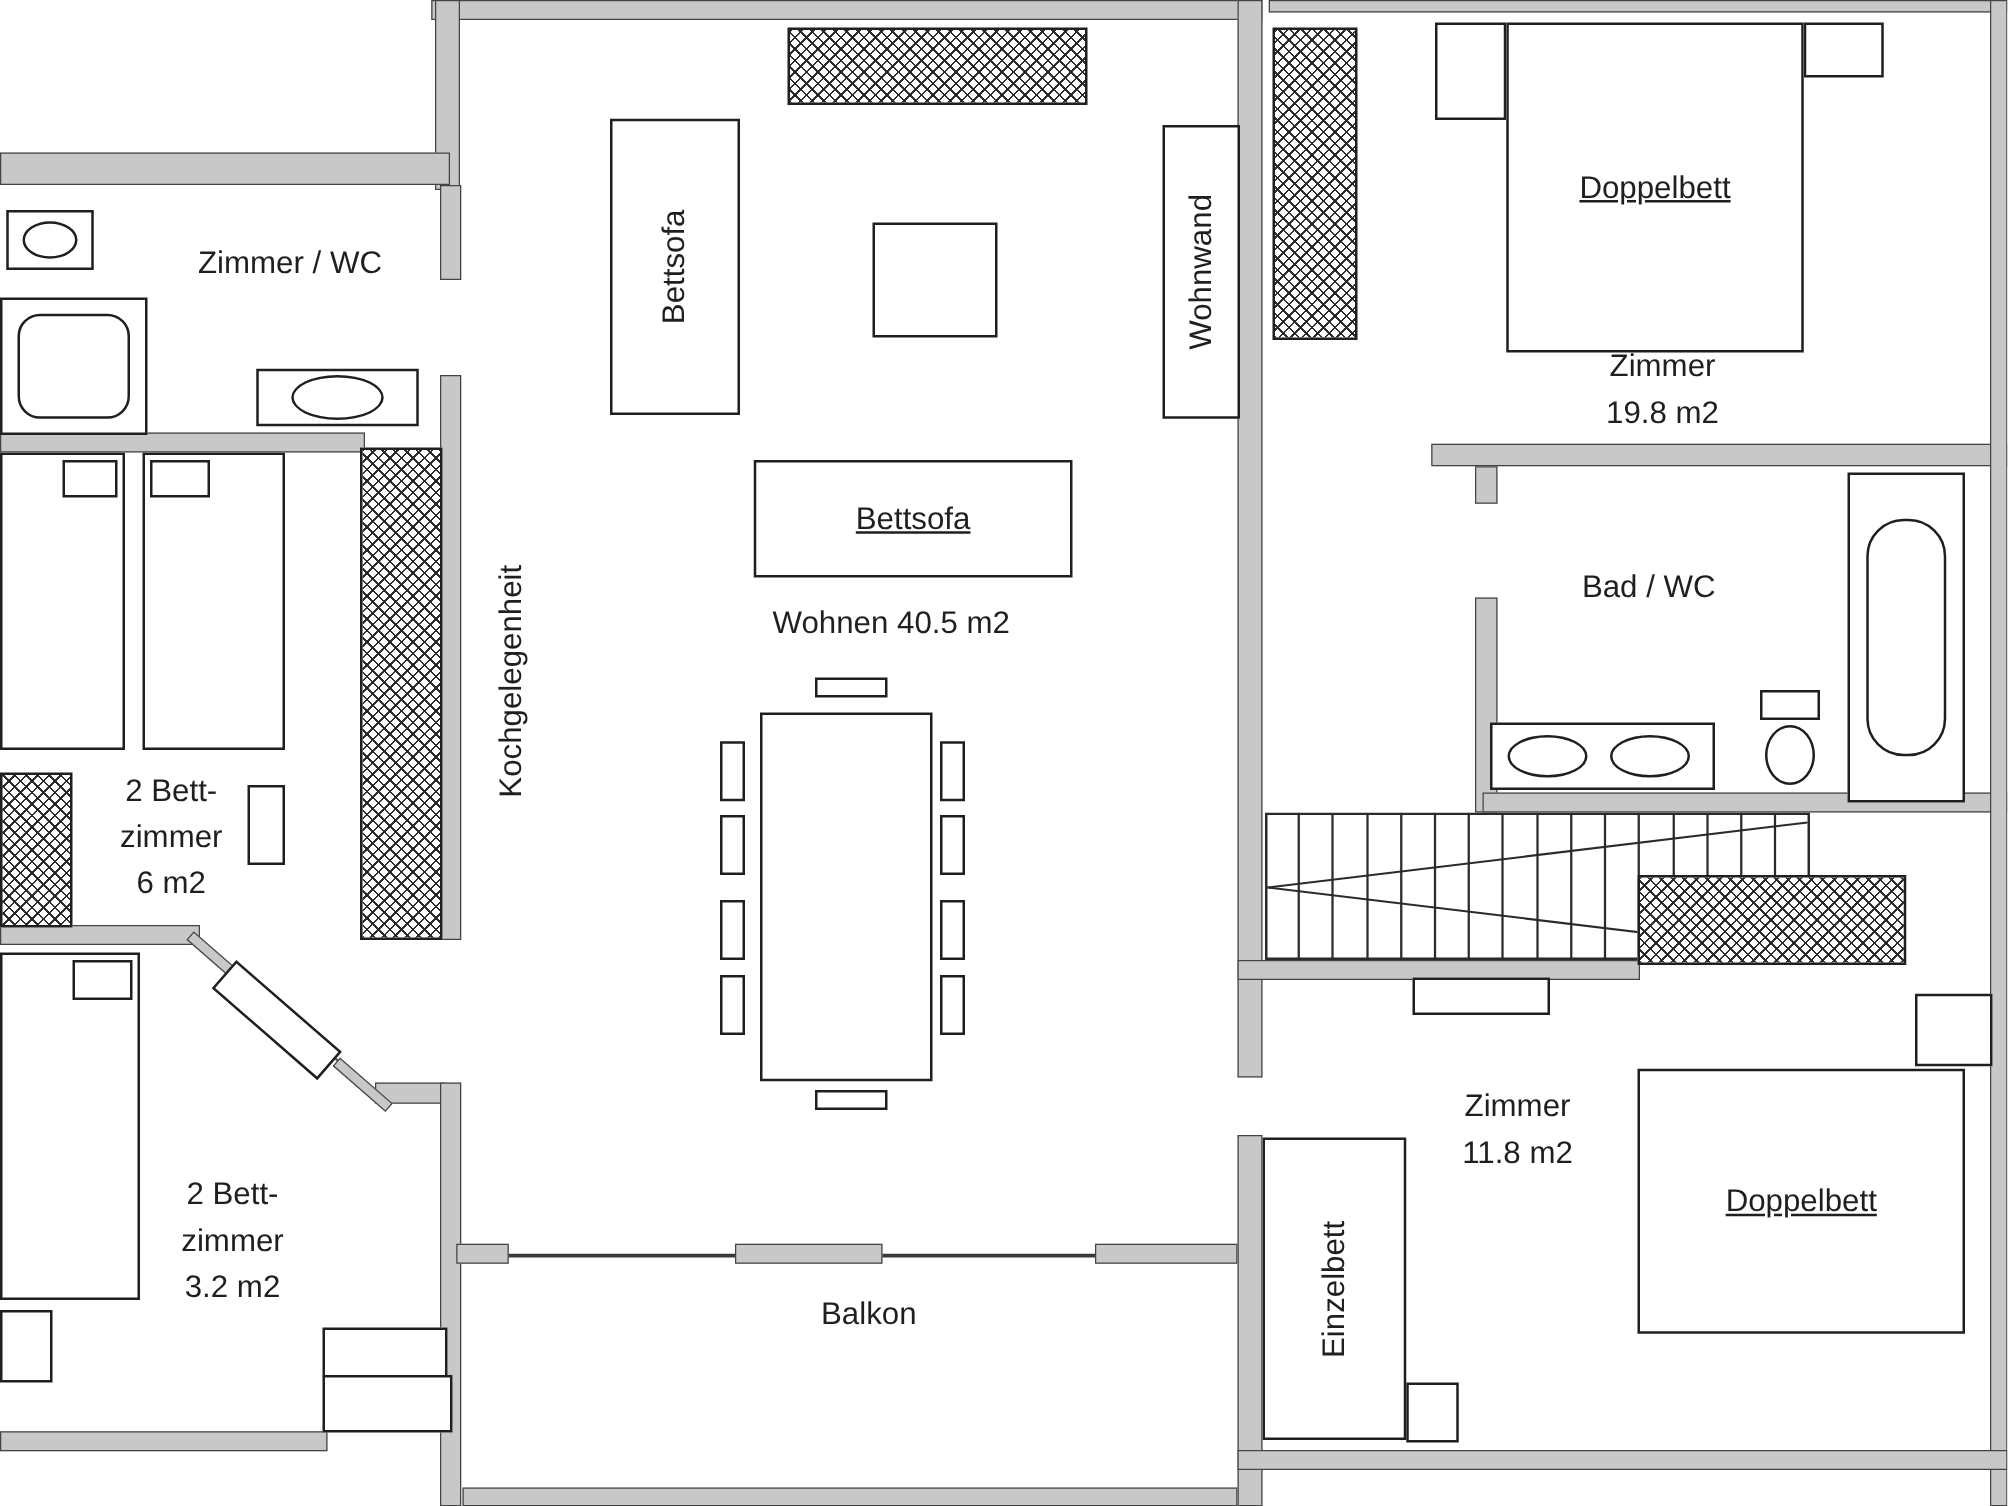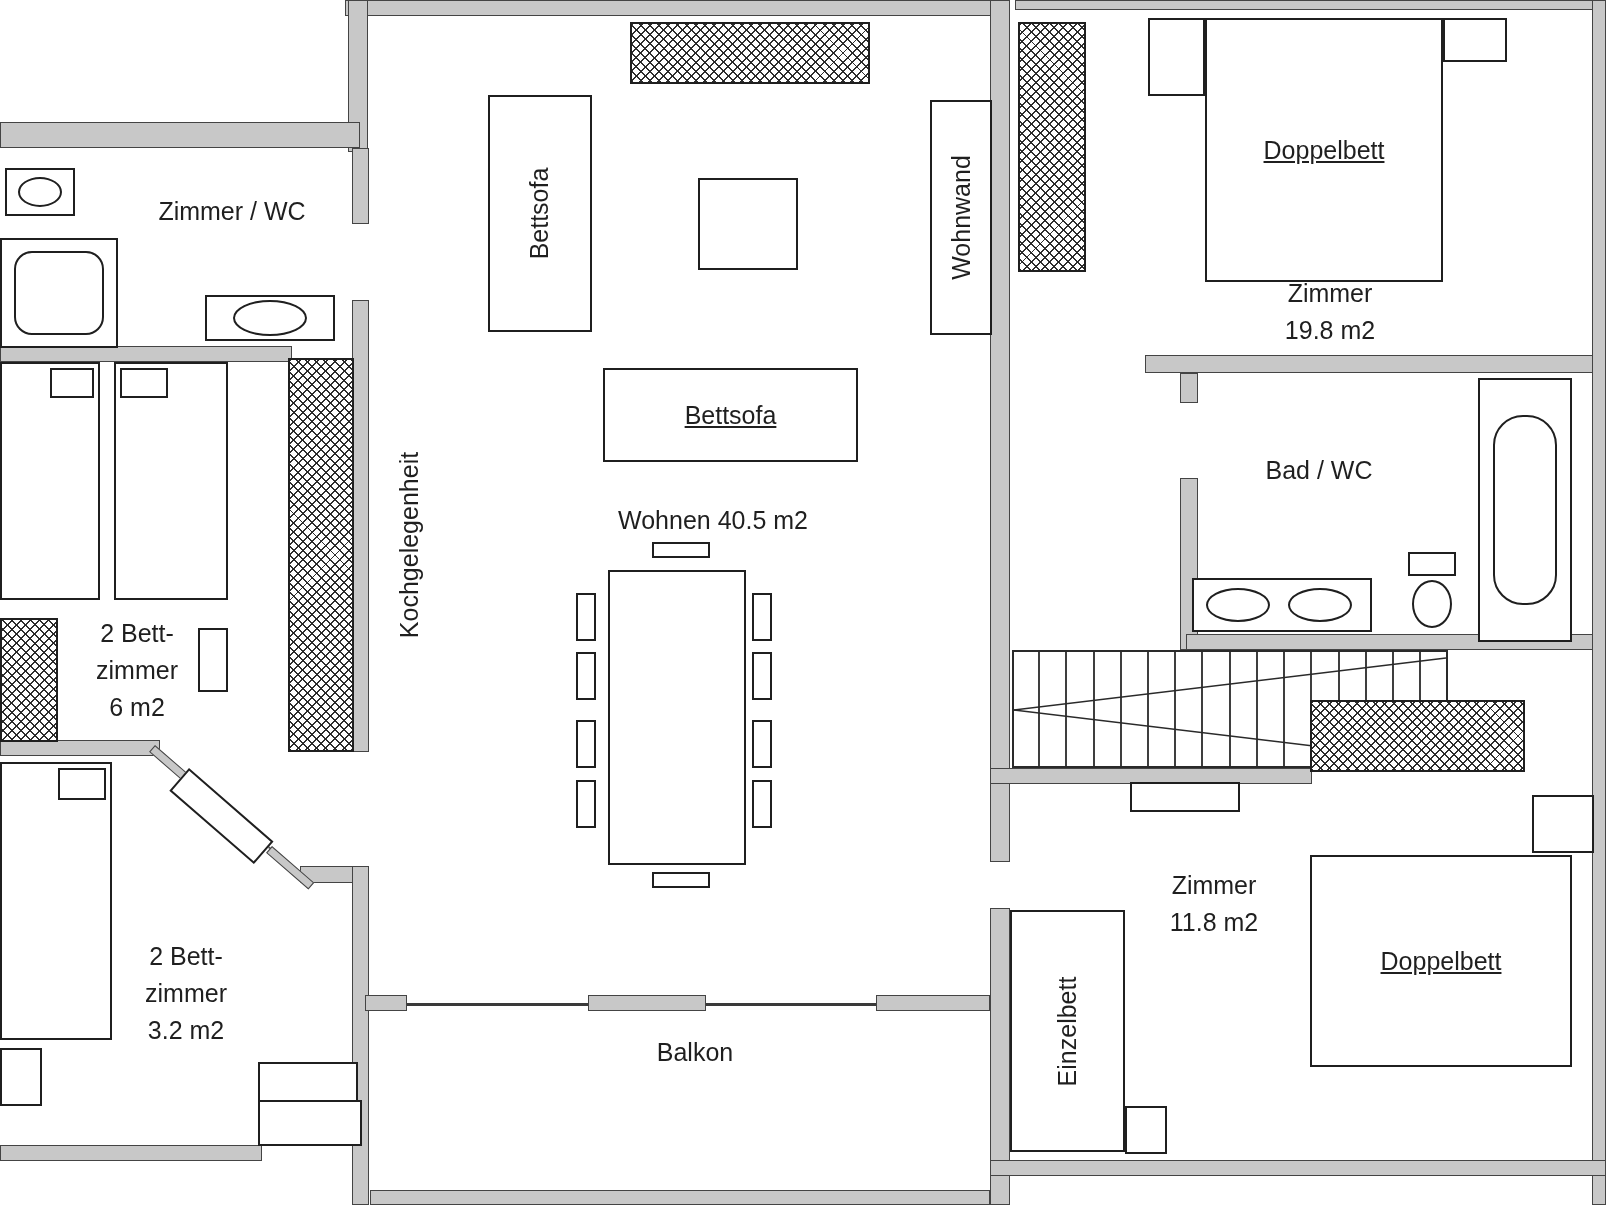--- a/index.html
+++ b/index.html
@@ -179,21 +179,21 @@
   </div>
 
   <div class="lbl block" style="left:186px; top:993px;">
     <div>2 Bett-</div>
     <div>zimmer</div>
     <div>3.2 m2</div>
   </div>
 
   <div class="lbl vert" style="left:409px; top:545px;">Kochgelegenheit</div>
 
-  <div class="lbl" style="left:713px; top:520px;">Wohnen 40.5 m2</div>
+  <div class="lbl" style="left:713px; top:499px;">Wohnen 40.5 m2</div>
 
   <div class="lbl block" style="left:1330px; top:312px;">
     <div>Zimmer</div>
     <div>19.8 m2</div>
   </div>
 
   <div class="lbl" style="left:1319px; top:470px;">Bad / WC</div>
 
   <div class="lbl block" style="left:1214px; top:904px;">
     <div>Zimmer</div>

